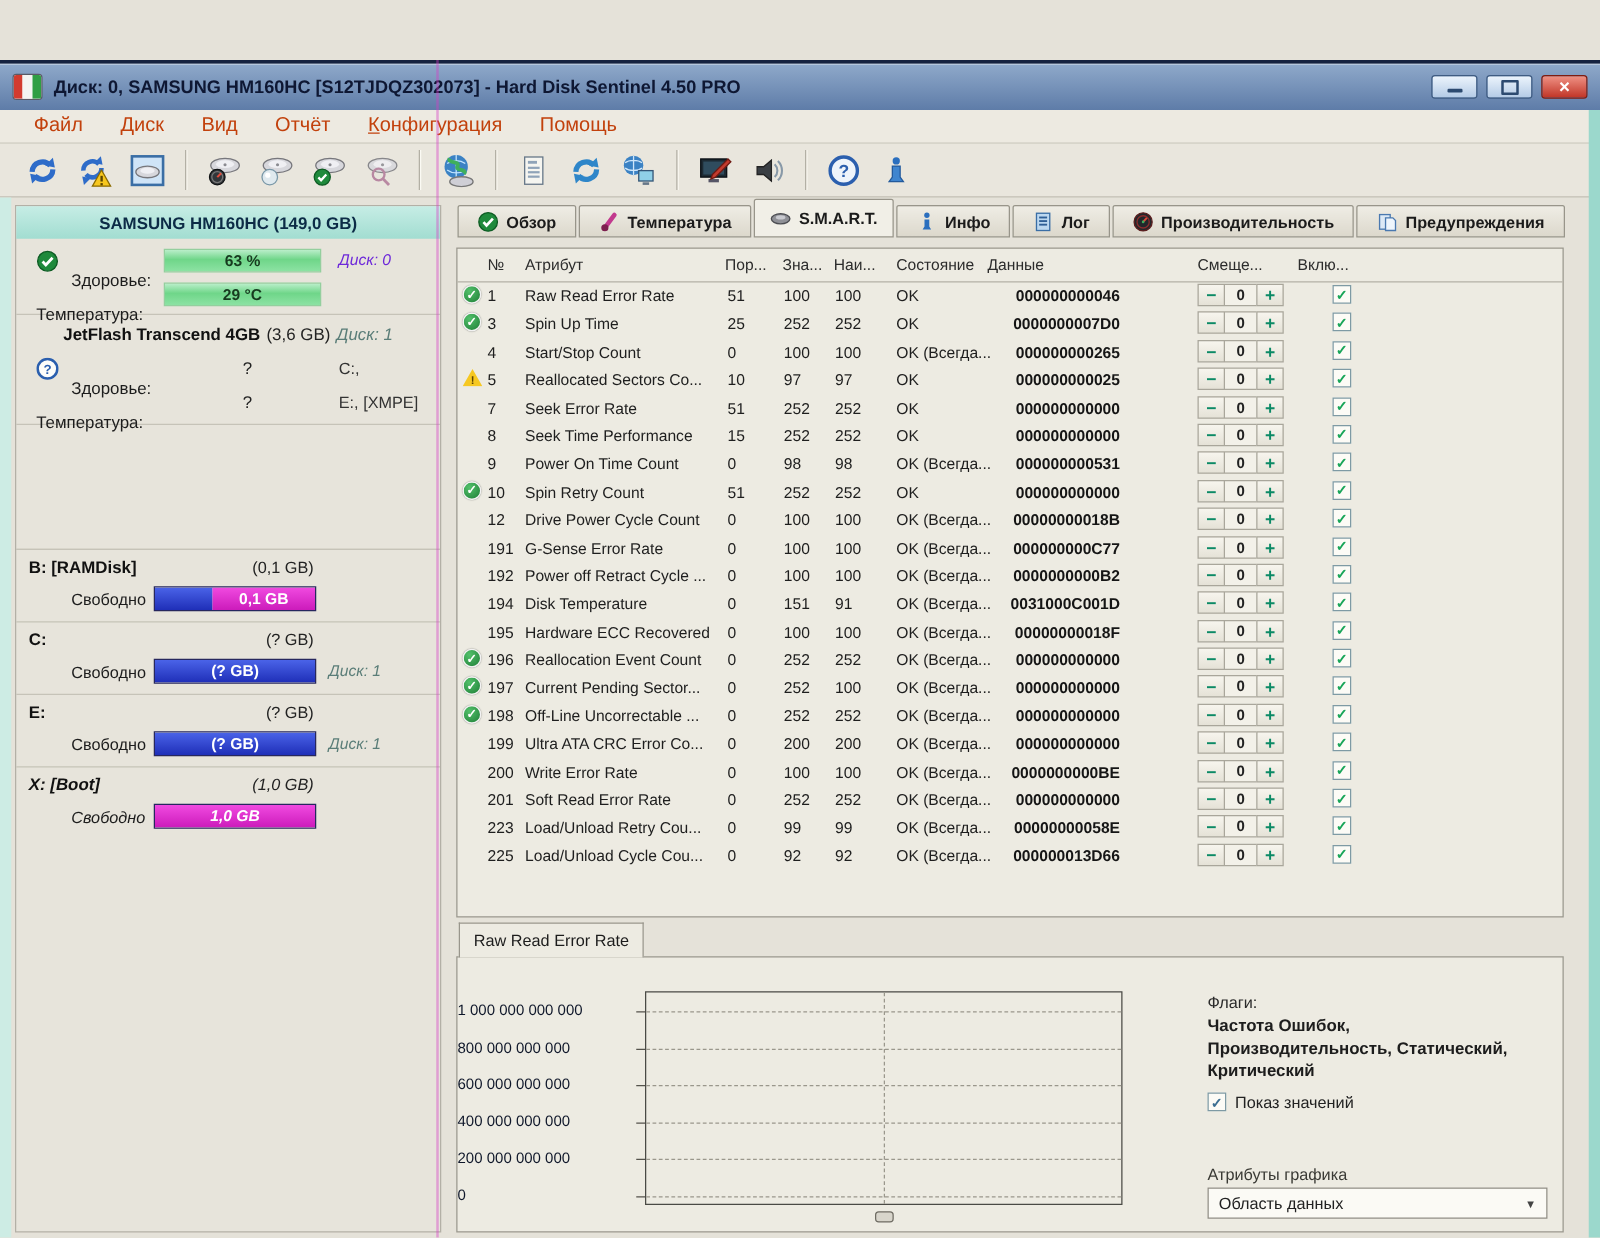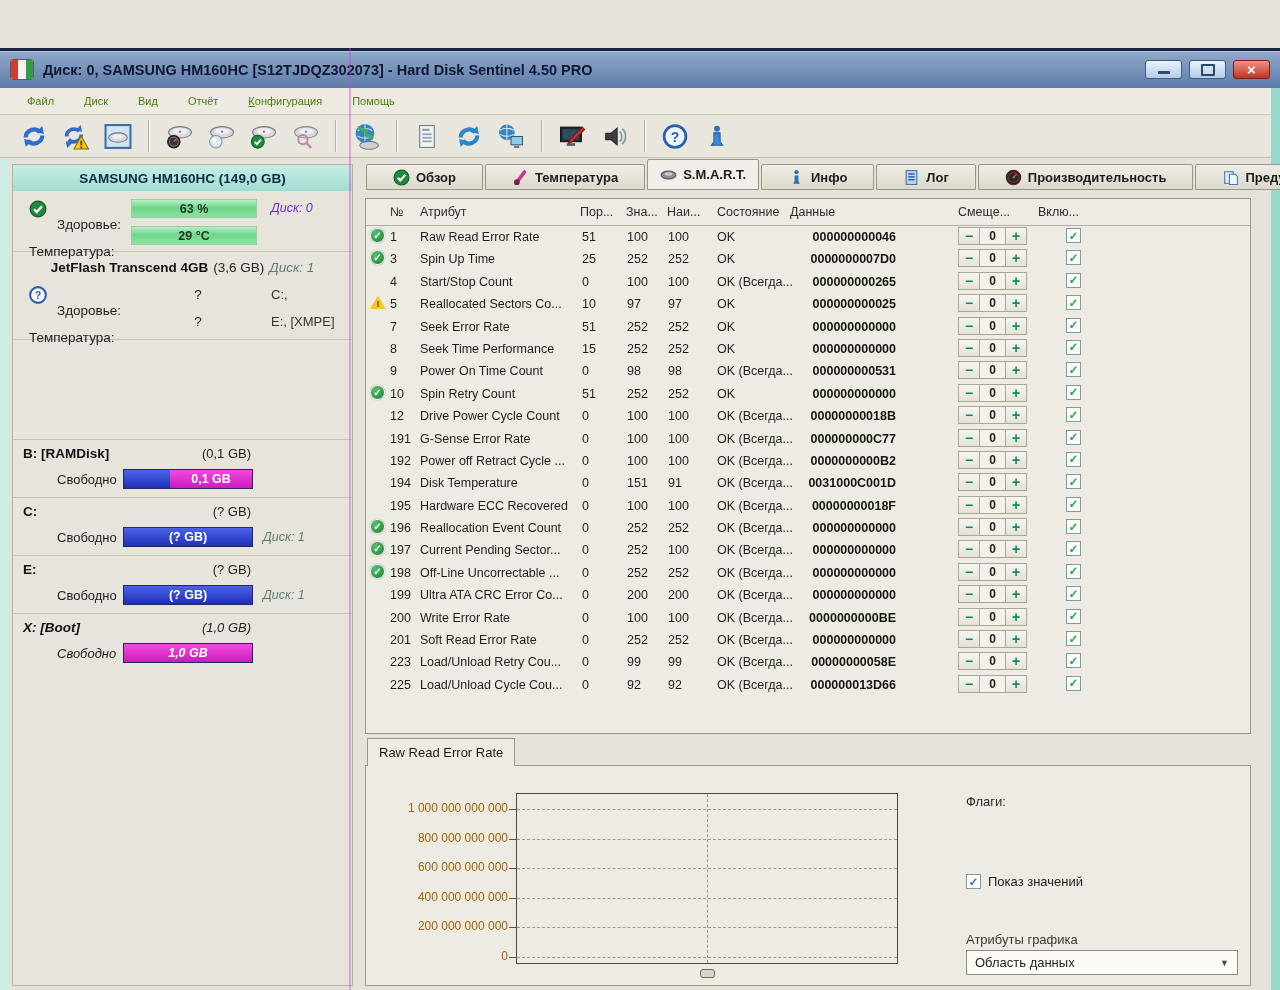--- a/index.html
+++ b/index.html
@@ -21,21 +21,21 @@
   .app-icon .st3{width:34%;background:#2f9e44;}
   .title-text{font-size:14.5px;font-weight:600;color:#0e1733;margin-left:9px;white-space:nowrap;}
   .win-controls{margin-left:auto;display:flex;gap:7px;}
   .win-btn{width:37px;height:19px;border-radius:3px;border:1px solid #3f5c82;background:linear-gradient(#ecf4fc,#b4cbe6);display:flex;align-items:center;justify-content:center;color:#16304f;}
   .win-btn .min-glyph{width:12px;height:3px;background:#2c4a70;border-radius:1px;margin-top:6px;}
   .win-btn .max-glyph{width:10px;height:8px;border:2px solid #2c4a70;border-radius:1px;}
   .win-btn.close{background:linear-gradient(#ef9184,#c03527);border-color:#7e1d12;color:#fff;font-weight:700;font-size:15px;line-height:1;}
 
   
   .menubar{position:absolute;left:0;top:40px;width:100%;height:27px;background:#edeae1;border-bottom:1px solid #c9c6bb;display:flex;align-items:center;padding-left:12px;box-sizing:border-box;}
-  .menu-item{padding:4px 15px;font-size:11px;color:#4d7c0f;}
+  .menu-item{padding:4px 15px;font-size:16px;color:#c2410c;}
 
   
   .toolbar{position:absolute;left:0;top:67px;width:100%;height:43px;background:#e9e6dd;border-bottom:1px solid #c2bfb4;display:flex;align-items:center;padding-left:8px;box-sizing:border-box;}
   .tb-group{display:flex;align-items:center;padding:0 5px;}
   .tb-sep{width:1px;height:32px;background:#b3b0a5;box-shadow:1px 0 0 #fbfaf4;margin:0 4px;}
   .tb-btn{width:42px;height:36px;display:flex;align-items:center;justify-content:center;background:transparent;border:none;padding:0;}
   .tb-btn svg{width:30px;height:27px;}
 
   
   .sidebar{position:absolute;left:12px;top:116px;width:341px;height:822px;background:#e7e4db;border:1px solid #b3b0a6;box-sizing:border-box;}
@@ -59,21 +59,21 @@
   .vol-size{position:absolute;left:130px;width:108px;text-align:right;top:6px;font-size:13px;color:#222;}
   .vol-free{position:absolute;left:44px;top:32px;font-size:13px;color:#1d1d1d;}
   .vol-bar{position:absolute;left:110px;top:29px;width:130px;height:20px;border:1px solid #27275e;box-sizing:border-box;display:flex;overflow:hidden;}
   .vb-blue{background:linear-gradient(#4a63e8,#1f2fb8);}
   .vb-mag{background:linear-gradient(#f04ae0,#cc1bbb);}
   .vb-txt{display:flex;align-items:center;justify-content:center;color:#fff;font-size:12.5px;font-weight:700;flex:1;}
   .vol-note{position:absolute;left:250px;top:32px;font-style:italic;font-size:12.5px;color:#5a7d78;}
 
   
   .tabs{position:absolute;left:366px;top:114px;height:28px;display:flex;align-items:flex-end;z-index:5;}
-  .tab{height:24px;display:flex;align-items:center;gap:6px;padding:0 26px;background:linear-gradient(#efede5,#dcd8cc);border:1px solid #98958a;margin-right:2px;font-size:13px;font-weight:600;color:#1b1b1b;border-radius:2px 2px 0 0;white-space:nowrap;}
+  .tab{height:24px;display:flex;align-items:center;gap:6px;padding:0 15px;background:linear-gradient(#efede5,#dcd8cc);border:1px solid #98958a;margin-right:2px;font-size:13px;font-weight:600;color:#1b1b1b;border-radius:2px 2px 0 0;white-space:nowrap;}
   .tab.active{height:29px;background:#f1efe7;padding:0 12px;}
   .tab .ticon svg{width:17px;height:17px;display:block;}
 
   
   .table-panel{position:absolute;left:365px;top:150px;width:886px;height:536px;background:#edebe2;border:1px solid #99968c;box-sizing:border-box;}
   .thead{position:absolute;left:0;top:0;right:0;height:26px;border-bottom:1px solid #b4b1a6;}
   .th{position:absolute;top:6px;font-size:12.5px;color:#2c2c2c;white-space:nowrap;}
   .rows{position:absolute;left:0;top:27px;right:0;}
   .trow{position:relative;height:22.4px;font-size:12.5px;color:#1e1e1e;}
   .cicon{position:absolute;left:4px;top:2px;width:17px;height:17px;}
@@ -90,21 +90,21 @@
   .ccheck{position:absolute;left:700px;top:2px;}
   .cbx{width:15px;height:15px;background:#fcfbf6;border:1px solid #7e9aa4;display:flex;align-items:center;justify-content:center;font-size:11.5px;font-weight:700;color:#18a558;box-sizing:border-box;}
   .ok-badge{width:15px;height:15px;border-radius:50%;background:radial-gradient(circle at 35% 30%,#52c06a,#1e7e36);color:#fff;font-size:10px;font-weight:700;display:flex;align-items:center;justify-content:center;border:1px solid #f2f2f2;box-shadow:0 0 1px #555;box-sizing:border-box;}
   .warn-badge{width:16px;height:14px;background:#f6c822;clip-path:polygon(50% 0,100% 100%,0 100%);display:flex;align-items:flex-end;justify-content:center;font-size:9px;font-weight:800;color:#5d4304;}
 
   
   .chart-panel{position:absolute;left:365px;top:690px;width:886px;height:248px;}
   .chart-tab{position:absolute;left:2px;top:0;width:148px;height:28px;background:#edebe2;border:1px solid #99968c;border-bottom:none;display:flex;align-items:center;padding-left:11px;font-size:13px;color:#1c1c1c;z-index:2;box-sizing:border-box;}
   .chart-body{position:absolute;left:0;top:27px;right:0;bottom:0;background:#edebe2;border:1px solid #99968c;box-sizing:border-box;}
   .plot{position:absolute;left:150px;top:27px;width:382px;height:171px;border:1px solid #4a4a45;background:#edebe2;box-sizing:border-box;}
-  .ytick{position:absolute;left:0;width:142px;text-align:right;font-size:12px;color:#a16207;white-space:nowrap;}
+  .ytick{position:absolute;left:0;width:142px;font-size:12px;color:#0f172a;white-space:nowrap;}
   .hgrid{position:absolute;left:151px;width:380px;height:0;border-top:1px dashed #9a978c;}
   .stub{position:absolute;left:143px;width:7px;height:0;border-top:1px solid #55534c;}
   .vgrid{position:absolute;left:341px;top:28px;height:169px;width:0;border-left:1px dashed #9a978c;}
   .handle{position:absolute;left:334px;top:203px;width:15px;height:9px;border:1px solid #6e6b62;border-radius:3px;background:#d8d5cb;box-sizing:border-box;}
   .flags-title{position:absolute;left:600px;top:28px;font-size:13px;color:#2a2a2a;}
   .flags-lines{position:absolute;left:600px;top:46px;font-size:13.5px;font-weight:700;color:#1d1d1d;line-height:18px;width:280px;}
   .showvals{position:absolute;left:600px;top:108px;display:flex;gap:7px;align-items:center;font-size:13px;color:#222;}
   .showvals .cbx{color:#3c6e91;}
   .attr-label{position:absolute;left:600px;top:166px;font-size:13px;color:#3a3a35;}
   .dropdown{position:absolute;left:600px;top:184px;width:272px;height:25px;background:#fbfaf5;border:1px solid #8f8c82;display:flex;align-items:center;padding:0 8px;font-size:13px;color:#222;box-sizing:border-box;}
@@ -846,20 +846,25 @@
       </div>
   </div>
 
   <div class="chart-panel">
     <div class="chart-tab">Raw Read Error Rate</div>
     <div class="chart-body" id="chart-body">
       <div class="plot"></div>
       <div class="vgrid"></div>
       <div class="handle"></div>
       <div class="flags-title">Флаги:</div>
+      <div class="flags-lines">
+        <div>Частота Ошибок,</div>
+        <div>Производительность, Статический,</div>
+        <div>Критический</div>
+      </div>
       <div class="showvals">
         <div class="cbx">✓</div>
         <span>Показ значений</span>
       </div>
       <div class="attr-label">Атрибуты графика</div>
       <div class="dropdown">
         <span>Область данных</span>
         <span class="dd-caret">▼</span>
       </div>
     <div class="ytick" style="top: 35px;">1 000 000 000 000</div>

